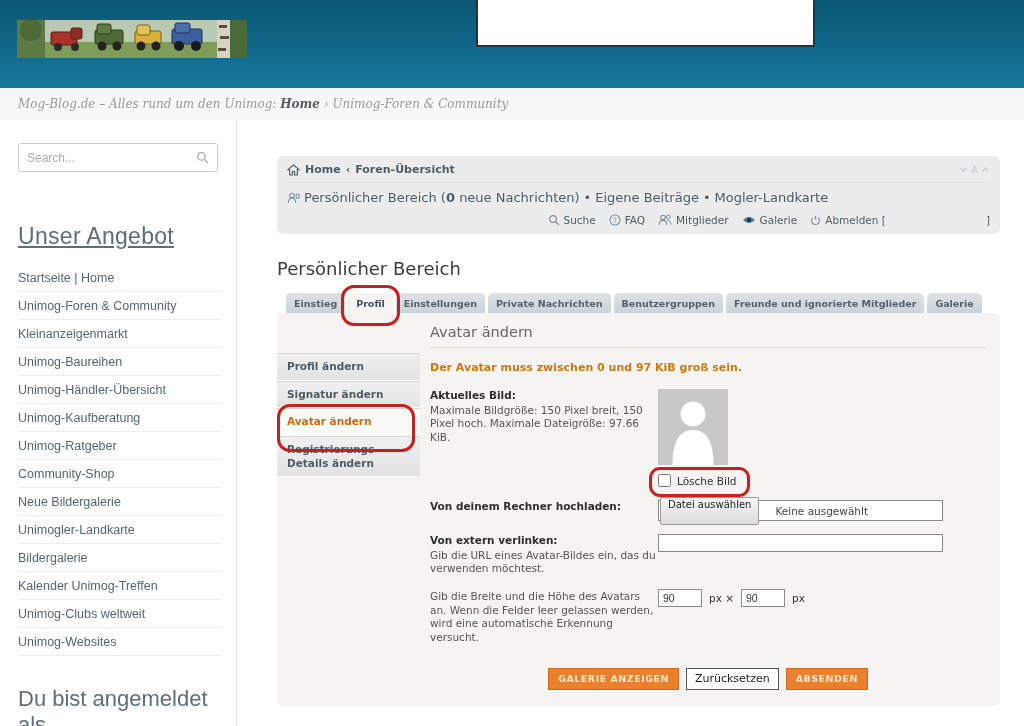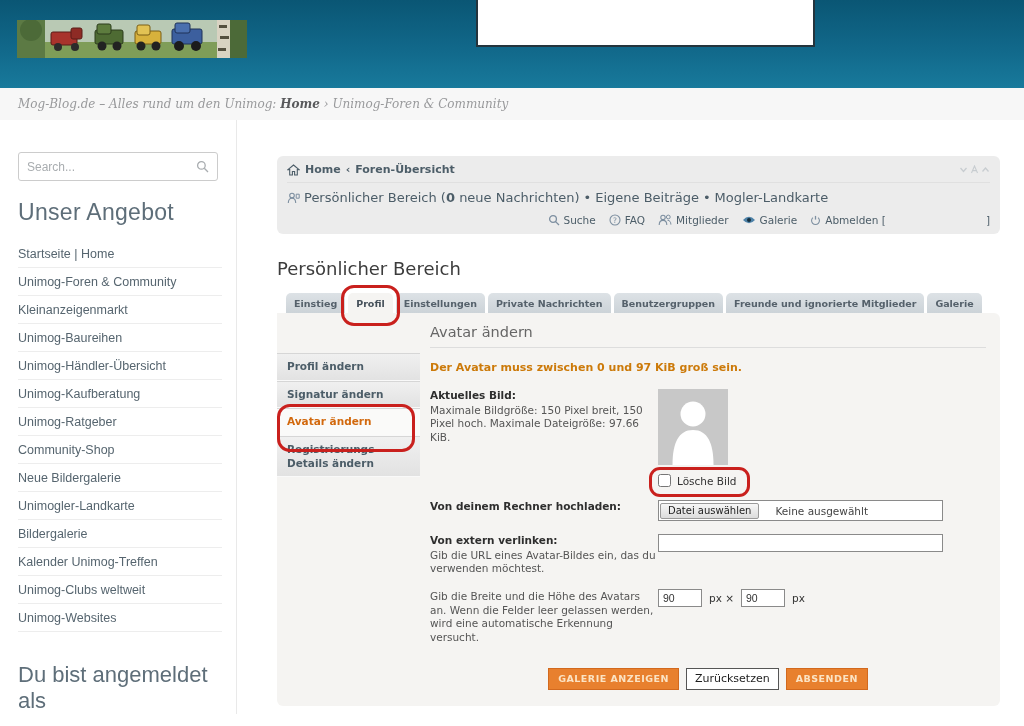--- a/index.html
+++ b/index.html
@@ -15,24 +15,24 @@
   .top-breadcrumb { background: #f7f7f7; padding: 9px 0 9px 18px; font-family: "DejaVu Serif", serif; font-style: italic; font-size: 12px; color: #98999b; }
   .top-breadcrumb .bc-home { color: #58595b; font-weight: bold; }
   .top-breadcrumb a { text-decoration: none; color: inherit; }
 
   
   .layout { display: flex; padding-left: 18px; align-items: flex-start; }
   .sidebar { width: 219px; min-height: 588px; border-right: 1px solid #e9e9e9; padding-right: 14px; flex-shrink: 0; }
   .main { width: 723px; margin-left: 40px; }
 
   
-  .search-wrap { margin-top: 32px; width: 200px; height: 29px; border: 1px solid #ccc; border-radius: 3px; display: flex; align-items: center; padding: 0 8px; background: #fff; }
+  .search-wrap { margin-top: 23px; width: 200px; height: 29px; border: 1px solid #ccc; border-radius: 3px; display: flex; align-items: center; padding: 0 8px; background: #fff; }
   .search-wrap input { flex: 1; border: none; outline: none; font-size: 12px; color: #777; font-family: "Liberation Sans", sans-serif; background: transparent; min-width: 0; }
   .search-wrap input::placeholder { color: #a9adb0; }
-  .side-heading { font-family: "Liberation Sans", sans-serif; font-weight: 400; font-size: 23px; color: #5e6e79; letter-spacing: .3px; margin-top: 18px; }
+  .side-heading { font-family: "Liberation Sans", sans-serif; font-weight: 400; font-size: 23px; color: #5e6e79; letter-spacing: .3px; margin-top: 51px; text-decoration: underline; }
   .side-menu { list-style: none; margin-top: 14px; }
   .side-menu li { padding: 7px 0 6px; border-bottom: 1px solid #ededed; font-family: "Liberation Sans", sans-serif; font-size: 12.5px; color: #56656f; cursor: pointer; }
   .logged-heading { font-family: "Liberation Sans", sans-serif; font-weight: 400; font-size: 22px; color: #5e6e79; margin-top: 30px; }
 
   
   .forum-navbar { background: #ececec; border-radius: 6px; margin-top: 36px; padding: 7px 10px 8px; color: #4c5d68; }
   .fn-row1 { display: flex; align-items: center; gap: 5px; font-size: 11px; font-weight: bold; padding-bottom: 6px; border-bottom: 1px solid #e0e0e0; }
   .fn-view { margin-left: auto; display: flex; gap: 2px; opacity: .55; }
   .fn-row2 { display: flex; align-items: center; gap: 4px; font-size: 13px; padding: 7px 0 6px; }
   .fn-row3 { display: flex; justify-content: flex-end; align-items: center; font-size: 10.5px; padding-top: 3px; }
@@ -67,21 +67,21 @@
   .form-label { width: 228px; flex-shrink: 0; font-size: 10.5px; color: #2e2e2e; line-height: 1.3; }
   .form-label .lbl { font-weight: bold; }
   .form-label .desc { color: #555; margin-top: 1px; }
   .form-field { flex: 1; font-size: 10.5px; color: #333; }
 
   .avatar-box { width: 70px; height: 76px; display: block; }
   .delete-row { position: relative; display: flex; align-items: center; gap: 6px; margin-top: 9px; width: max-content; font-size: 10.5px; color: #333; }
   .delete-row input { width: 13px; height: 13px; }
 
   .file-wrap { display: flex; align-items: center; width: 285px; height: 21px; border: 1px solid #8a8a8a; background: #fff; }
-  .file-btn { margin: 1px; background: linear-gradient(#f7f7f7, #dcdcdc); border: 1px solid #9a9a9a; border-radius: 2px; font-size: 10px; padding: 1px 7px 2px; color: #222; font-family: "DejaVu Sans", sans-serif; cursor: pointer; white-space: nowrap; }
+  .file-btn { margin: 1px; background: linear-gradient(#f7f7f7, #dcdcdc); border: 1px solid #9a9a9a; border-radius: 2px; font-size: 10px; padding: 1px 7px 14px; color: #222; font-family: "DejaVu Sans", sans-serif; cursor: pointer; white-space: nowrap; }
   .file-status { padding-left: 15px; color: #444; text-align: right; }
 
   .url-input { width: 285px; height: 18px; border: 1px solid #8a8a8a; font-size: 10.5px; padding: 0 4px; }
   .size-input { width: 44px; height: 18px; border: 1px solid #8a8a8a; font-size: 10.5px; padding: 0 4px; color: #333; }
   .size-row { display: flex; align-items: center; gap: 7px; }
 
   .buttons-row { display: flex; justify-content: center; align-items: center; gap: 7px; margin-top: 24px; }
   .btn-orange { background: #e8802e; border: 1px solid #d2691e; color: #fbe3c4; font-size: 9.5px; font-weight: bold; letter-spacing: .5px; padding: 4px 9px 5px; cursor: pointer; font-family: "DejaVu Sans", sans-serif; }
   .btn-reset { background: #fff; border: 1px solid #555; color: #1d1d1d; font-size: 11px; padding: 3px 8px 4px; cursor: pointer; font-family: "DejaVu Sans", sans-serif; }
 </style>

